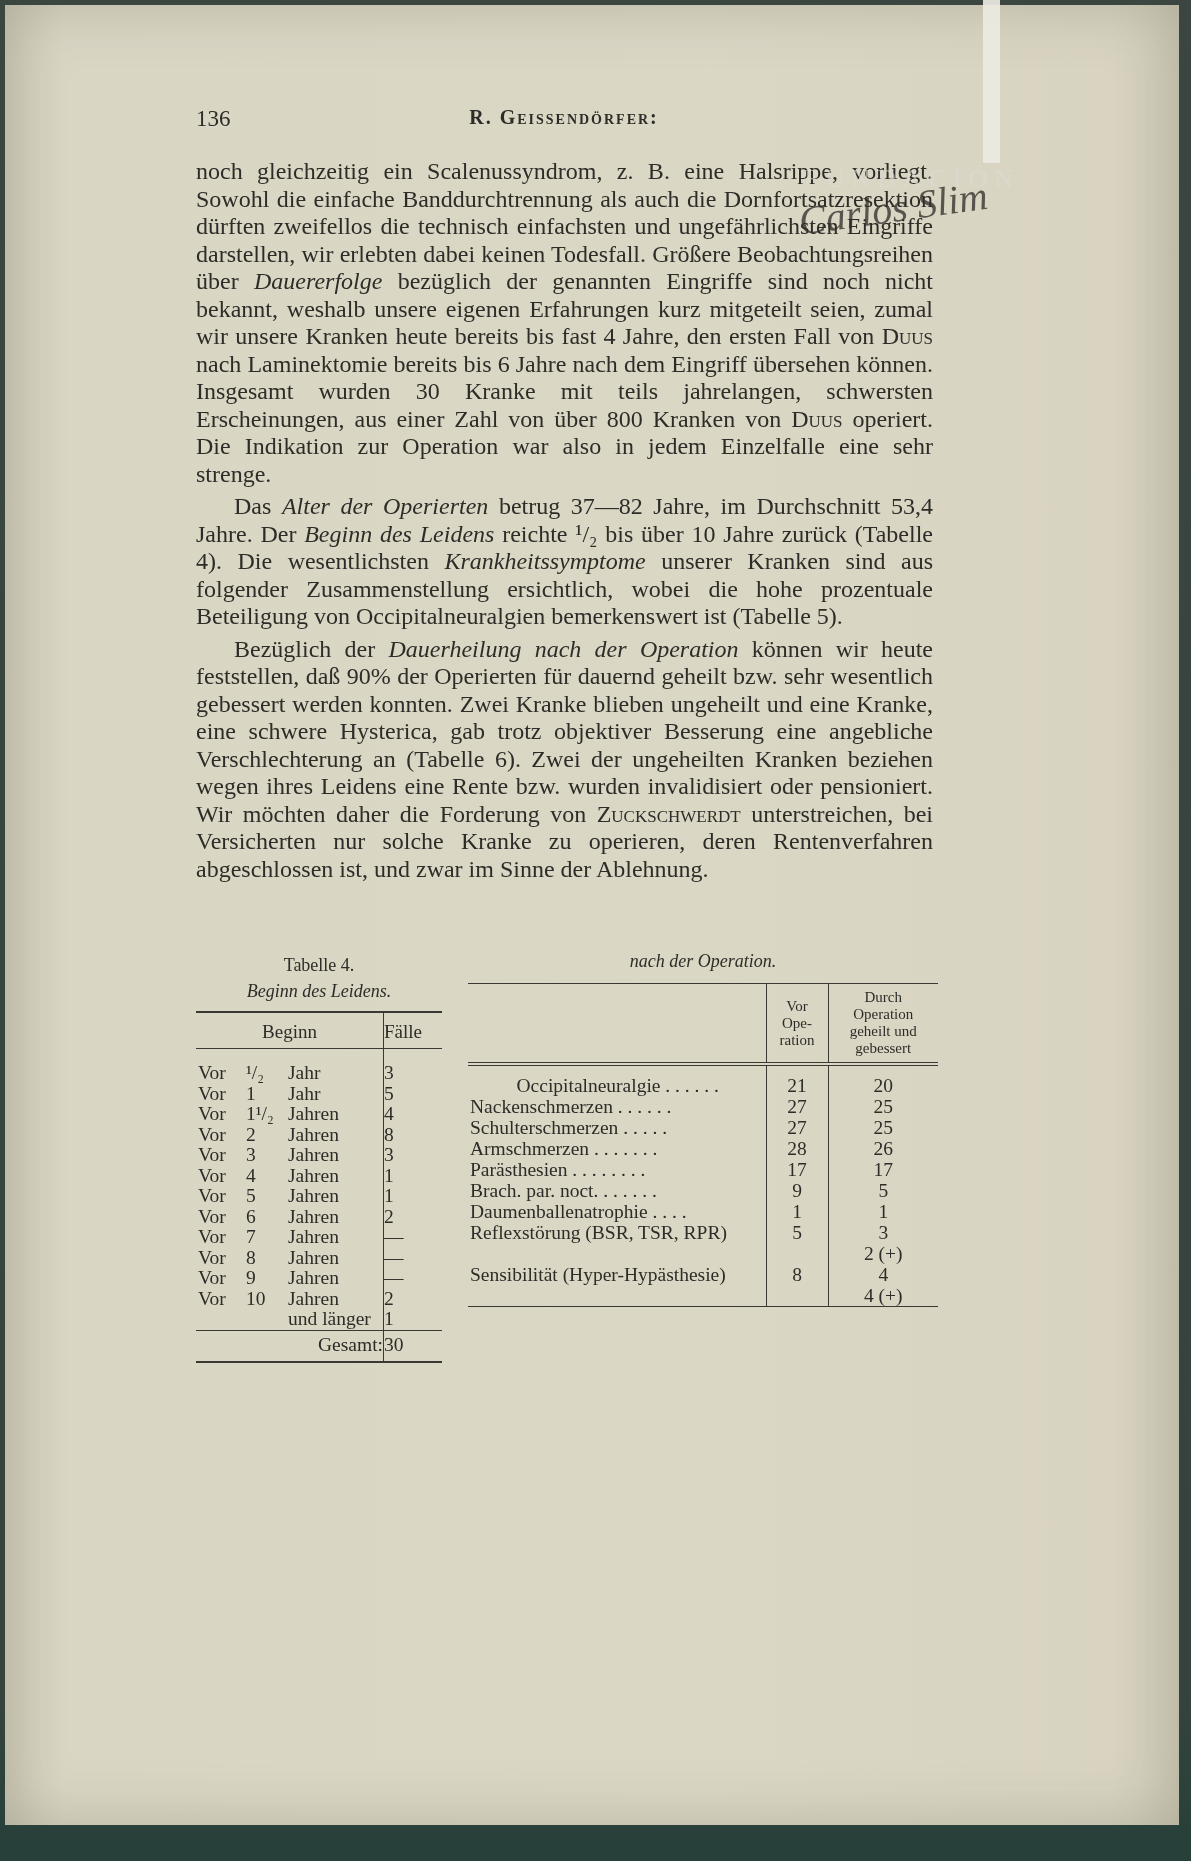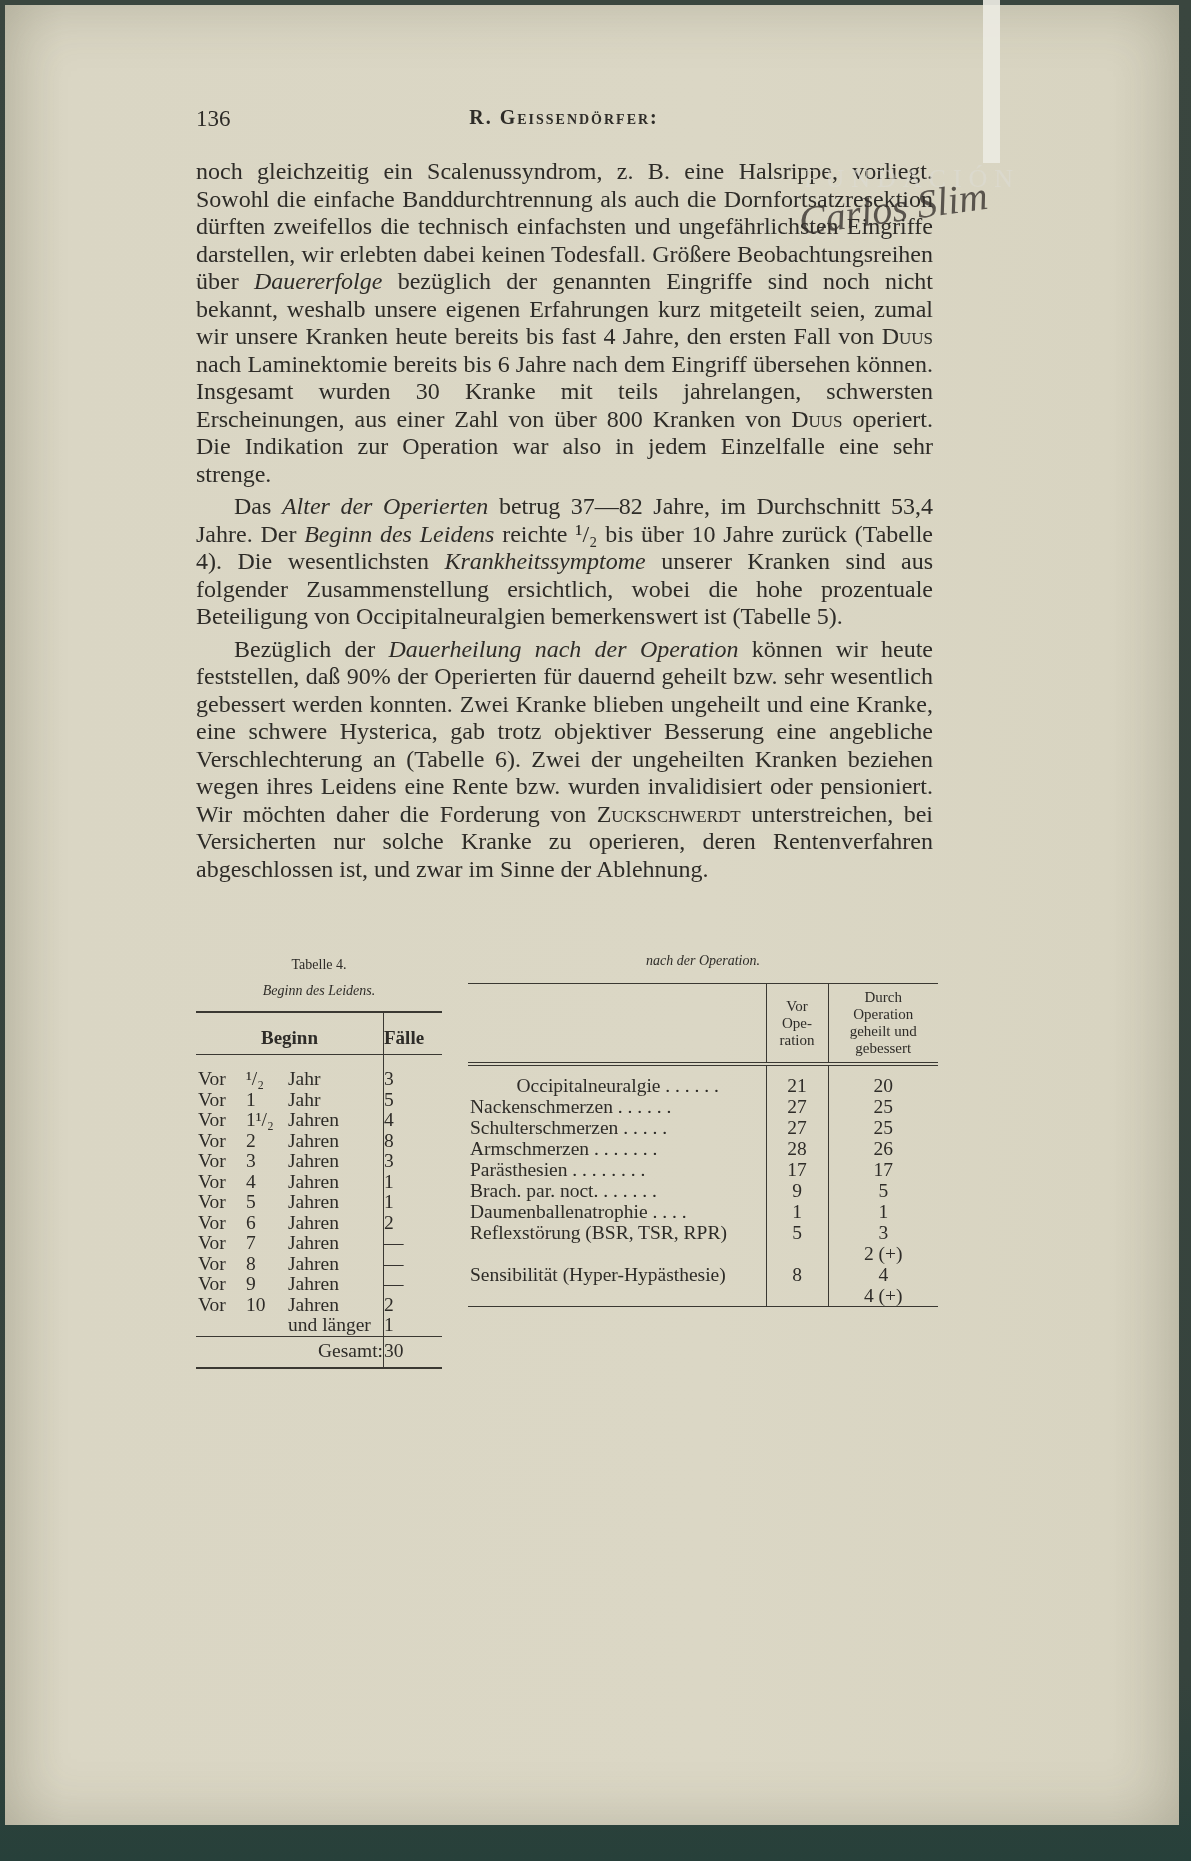--- a/index.html
+++ b/index.html
@@ -44,27 +44,27 @@
   
   .bodytext{
     position:absolute;left:196px;top:158px;width:737px;z-index:2;
     font-size:24px;line-height:27.5px;color:#2e2c28;text-align:justify;
   }
   .bodytext p{margin:0 0 5px;}
   .bodytext p.ind{text-indent:38px;}
   .seg-i{font-style:italic;}
   .seg-sc{font-variant:small-caps;}
   
-  .tcap{font-size:14px;text-align:center;color:#2e2c28;line-height:26px;}
+  .tcap{font-size:18px;text-align:center;color:#2e2c28;line-height:26px;}
   .it{font-style:italic;}
   
   .t4wrap{position:absolute;left:196px;top:952px;width:246px;z-index:2;color:#2e2c28;}
   table{border-collapse:collapse;}
   .t4{width:100%;margin-top:7px;border-top:2px solid #3a3832;border-bottom:2px solid #3a3832;}
-  .t4 th{font-weight:bold;font-size:19px;padding:14px 0 5px;border-bottom:1px solid #3a3832;}
+  .t4 th{font-weight:normal;font-size:19px;padding:8px 0 5px;border-bottom:1px solid #3a3832;}
   .t4 .vcol{border-left:1px solid #3a3832;width:58px;text-align:left;}
   .t4 tbody td{font-size:19.5px;line-height:20.5px;padding:0;}
   .t4 tbody tr.firstrow td{padding-top:14px;}
   .rp{display:inline-block;width:48px;padding-left:2px;}
   .rn{display:inline-block;width:42px;}
   .t4 tr.total td{border-top:1.5px solid #3a3832;padding:4px 0 6px;font-size:19.5px;}
   .t4 td.totlab{text-align:right;padding-right:14px;}
   
   .t5wrap{position:absolute;left:468px;top:948px;width:470px;z-index:2;color:#2e2c28;}
   .t5{width:100%;margin-top:9px;border-top:1px solid #3a3832;border-bottom:1px solid #3a3832;}

